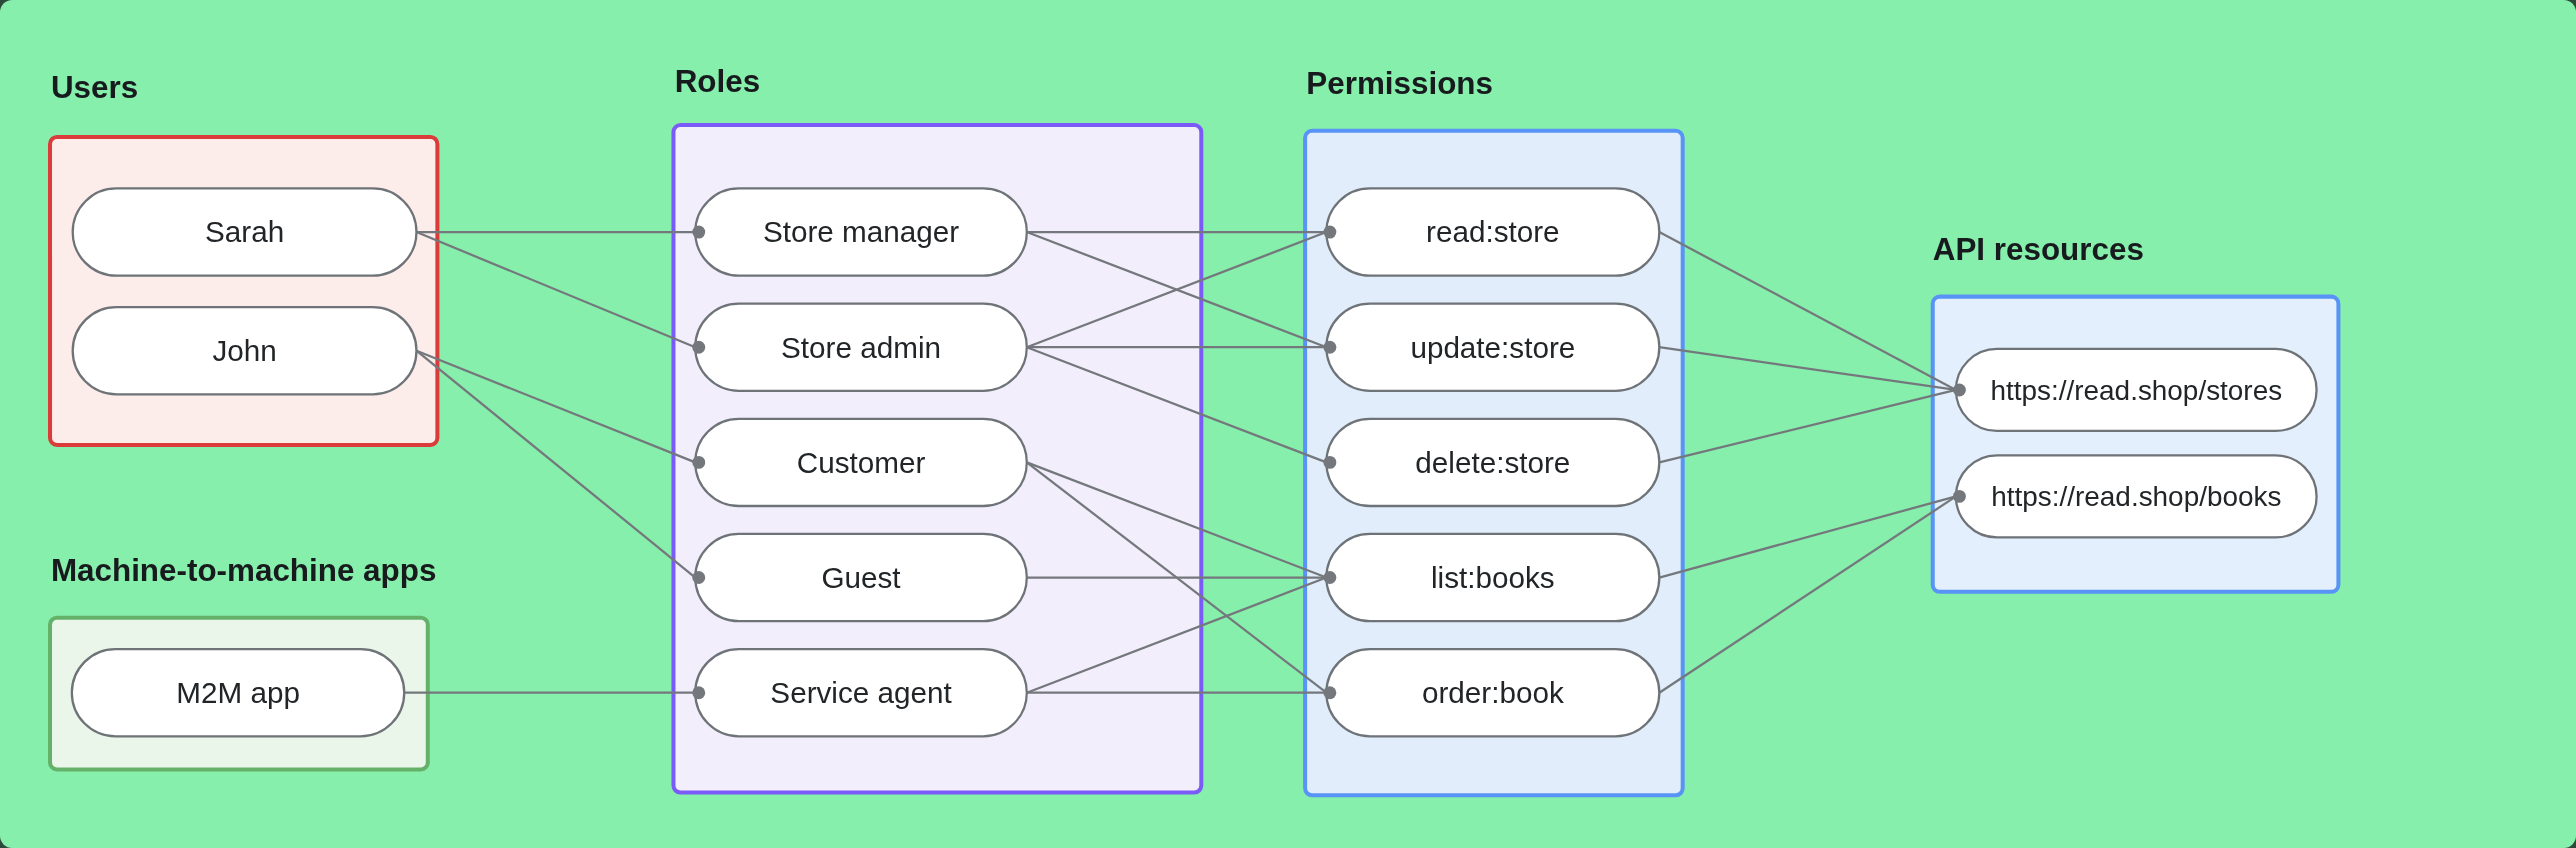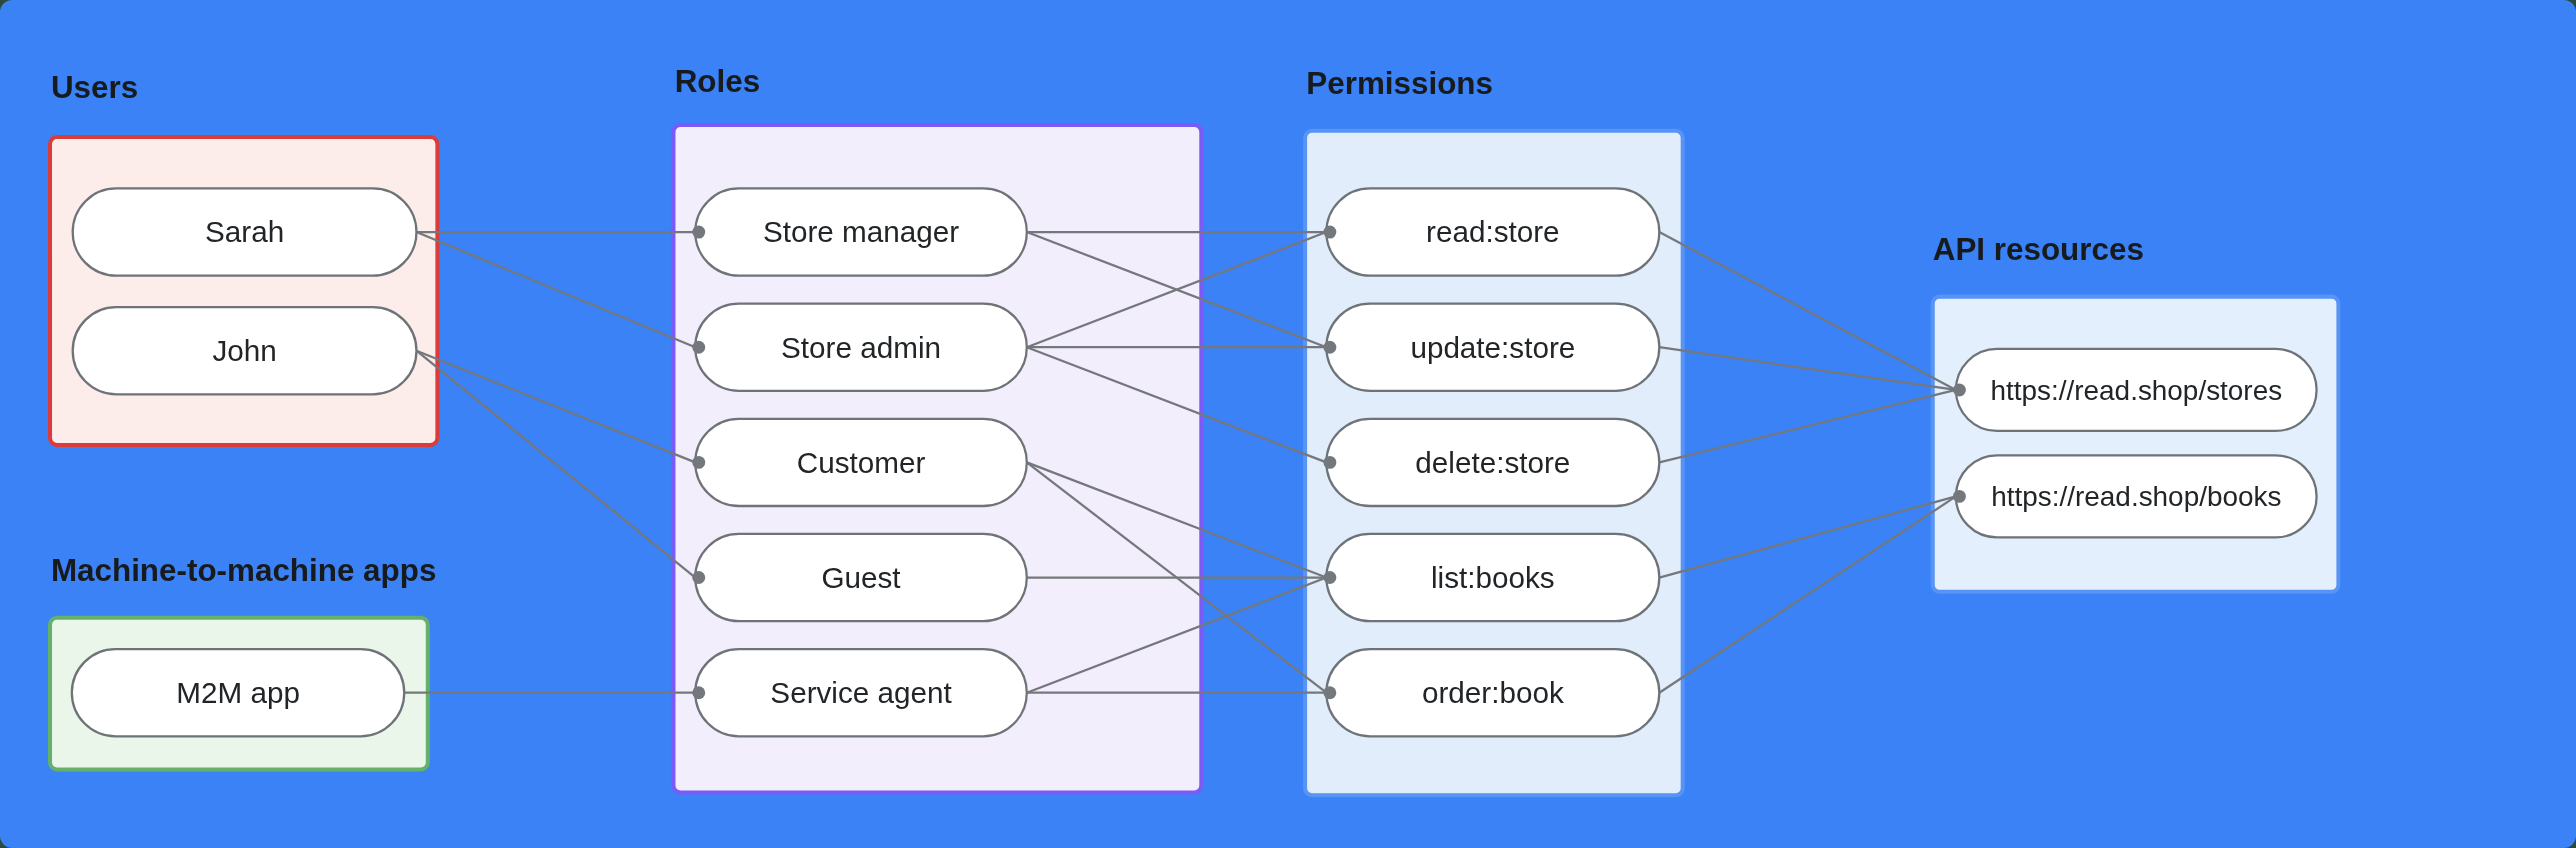--- a/index.html
+++ b/index.html
@@ -4,21 +4,21 @@
 <style>
   html,body{margin:0;padding:0;}
   body{
     width:2576px;height:848px;
     background:#2b4a3a;
     font-family:"Liberation Sans",sans-serif;
     overflow:hidden;
   }
   .card{
     position:absolute;left:0;top:0;width:2576px;height:848px;
-    background:#3b82f6;border-radius:12.2px;overflow:hidden;
+    background:#86efac;border-radius:12.2px;overflow:hidden;
   }
   svg{display:block;width:2576px;height:848px;}
   svg text{font-family:"Liberation Sans",sans-serif;}
   .group-label{font-size:18px;font-weight:bold;fill:#181b1e;}
   .pill{fill:#ffffff;stroke:#6e7378;stroke-width:1.3;}
   .pill-label{font-size:17px;fill:#222527;text-anchor:middle;}
   .pill-label.url{font-size:16px;}
   .edge{stroke:#74787c;stroke-width:1.3;fill:none;}
   .dot{fill:#74787c;stroke:none;}
   .gbox{stroke-width:2.3;}

